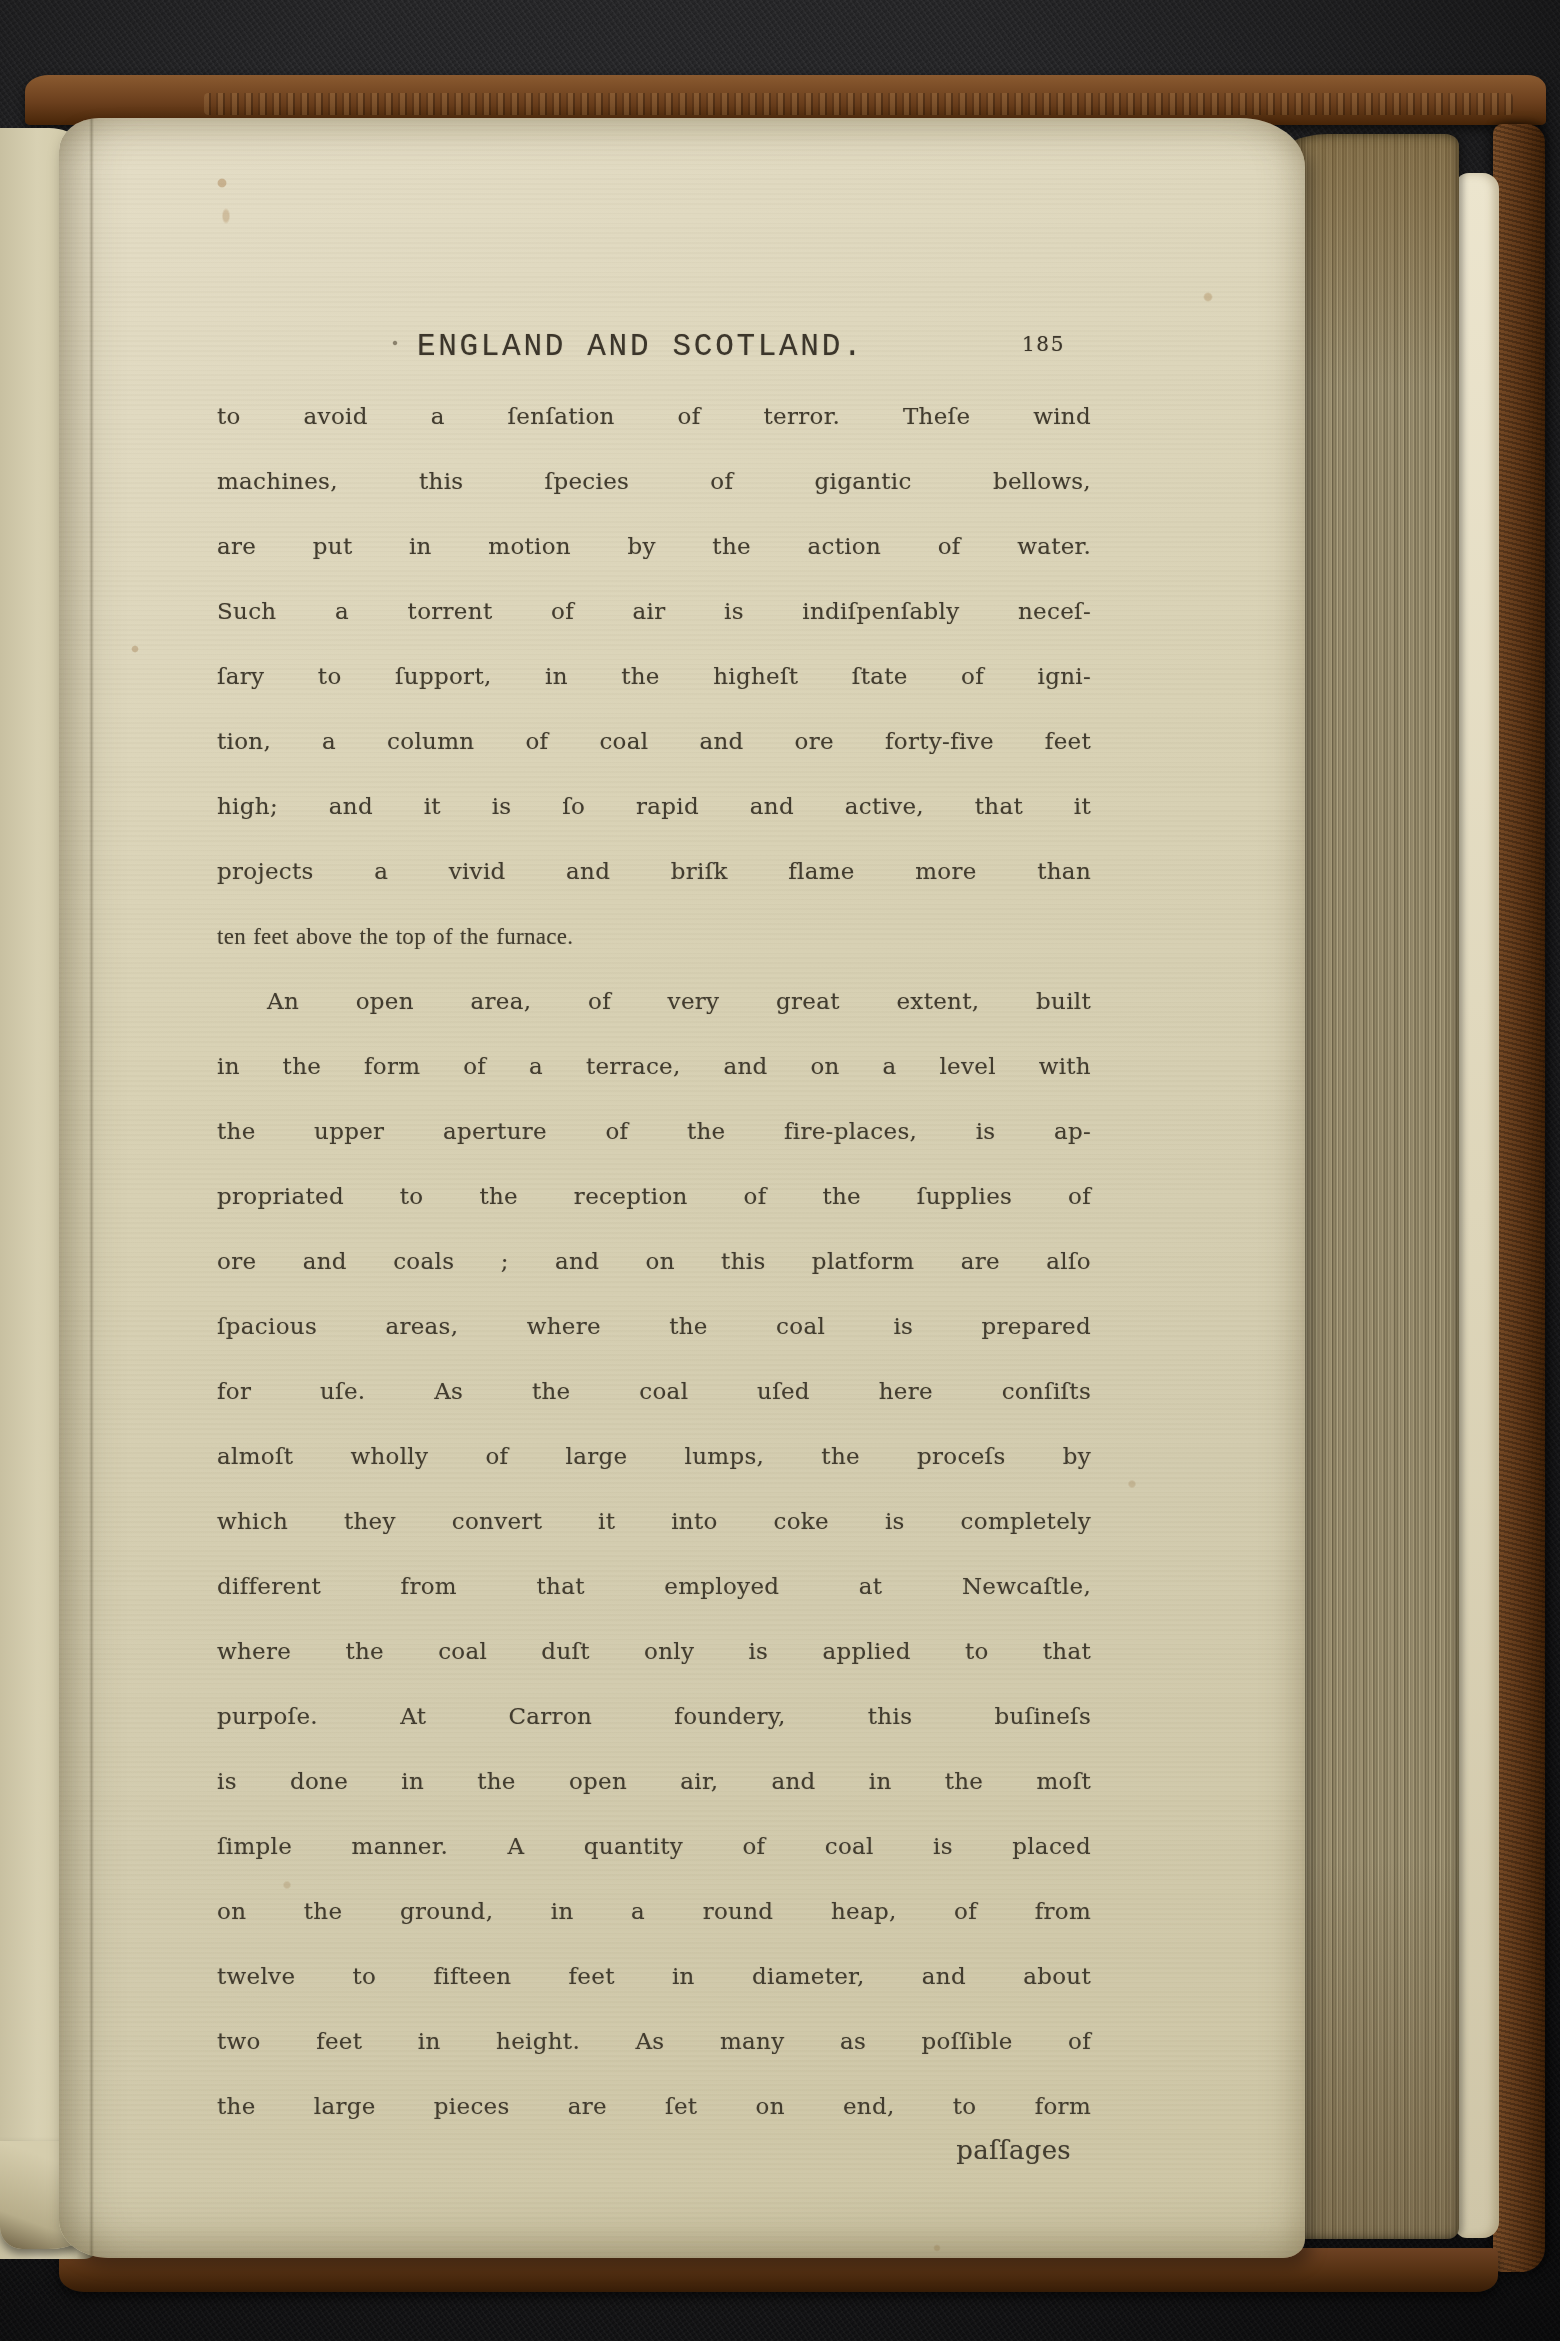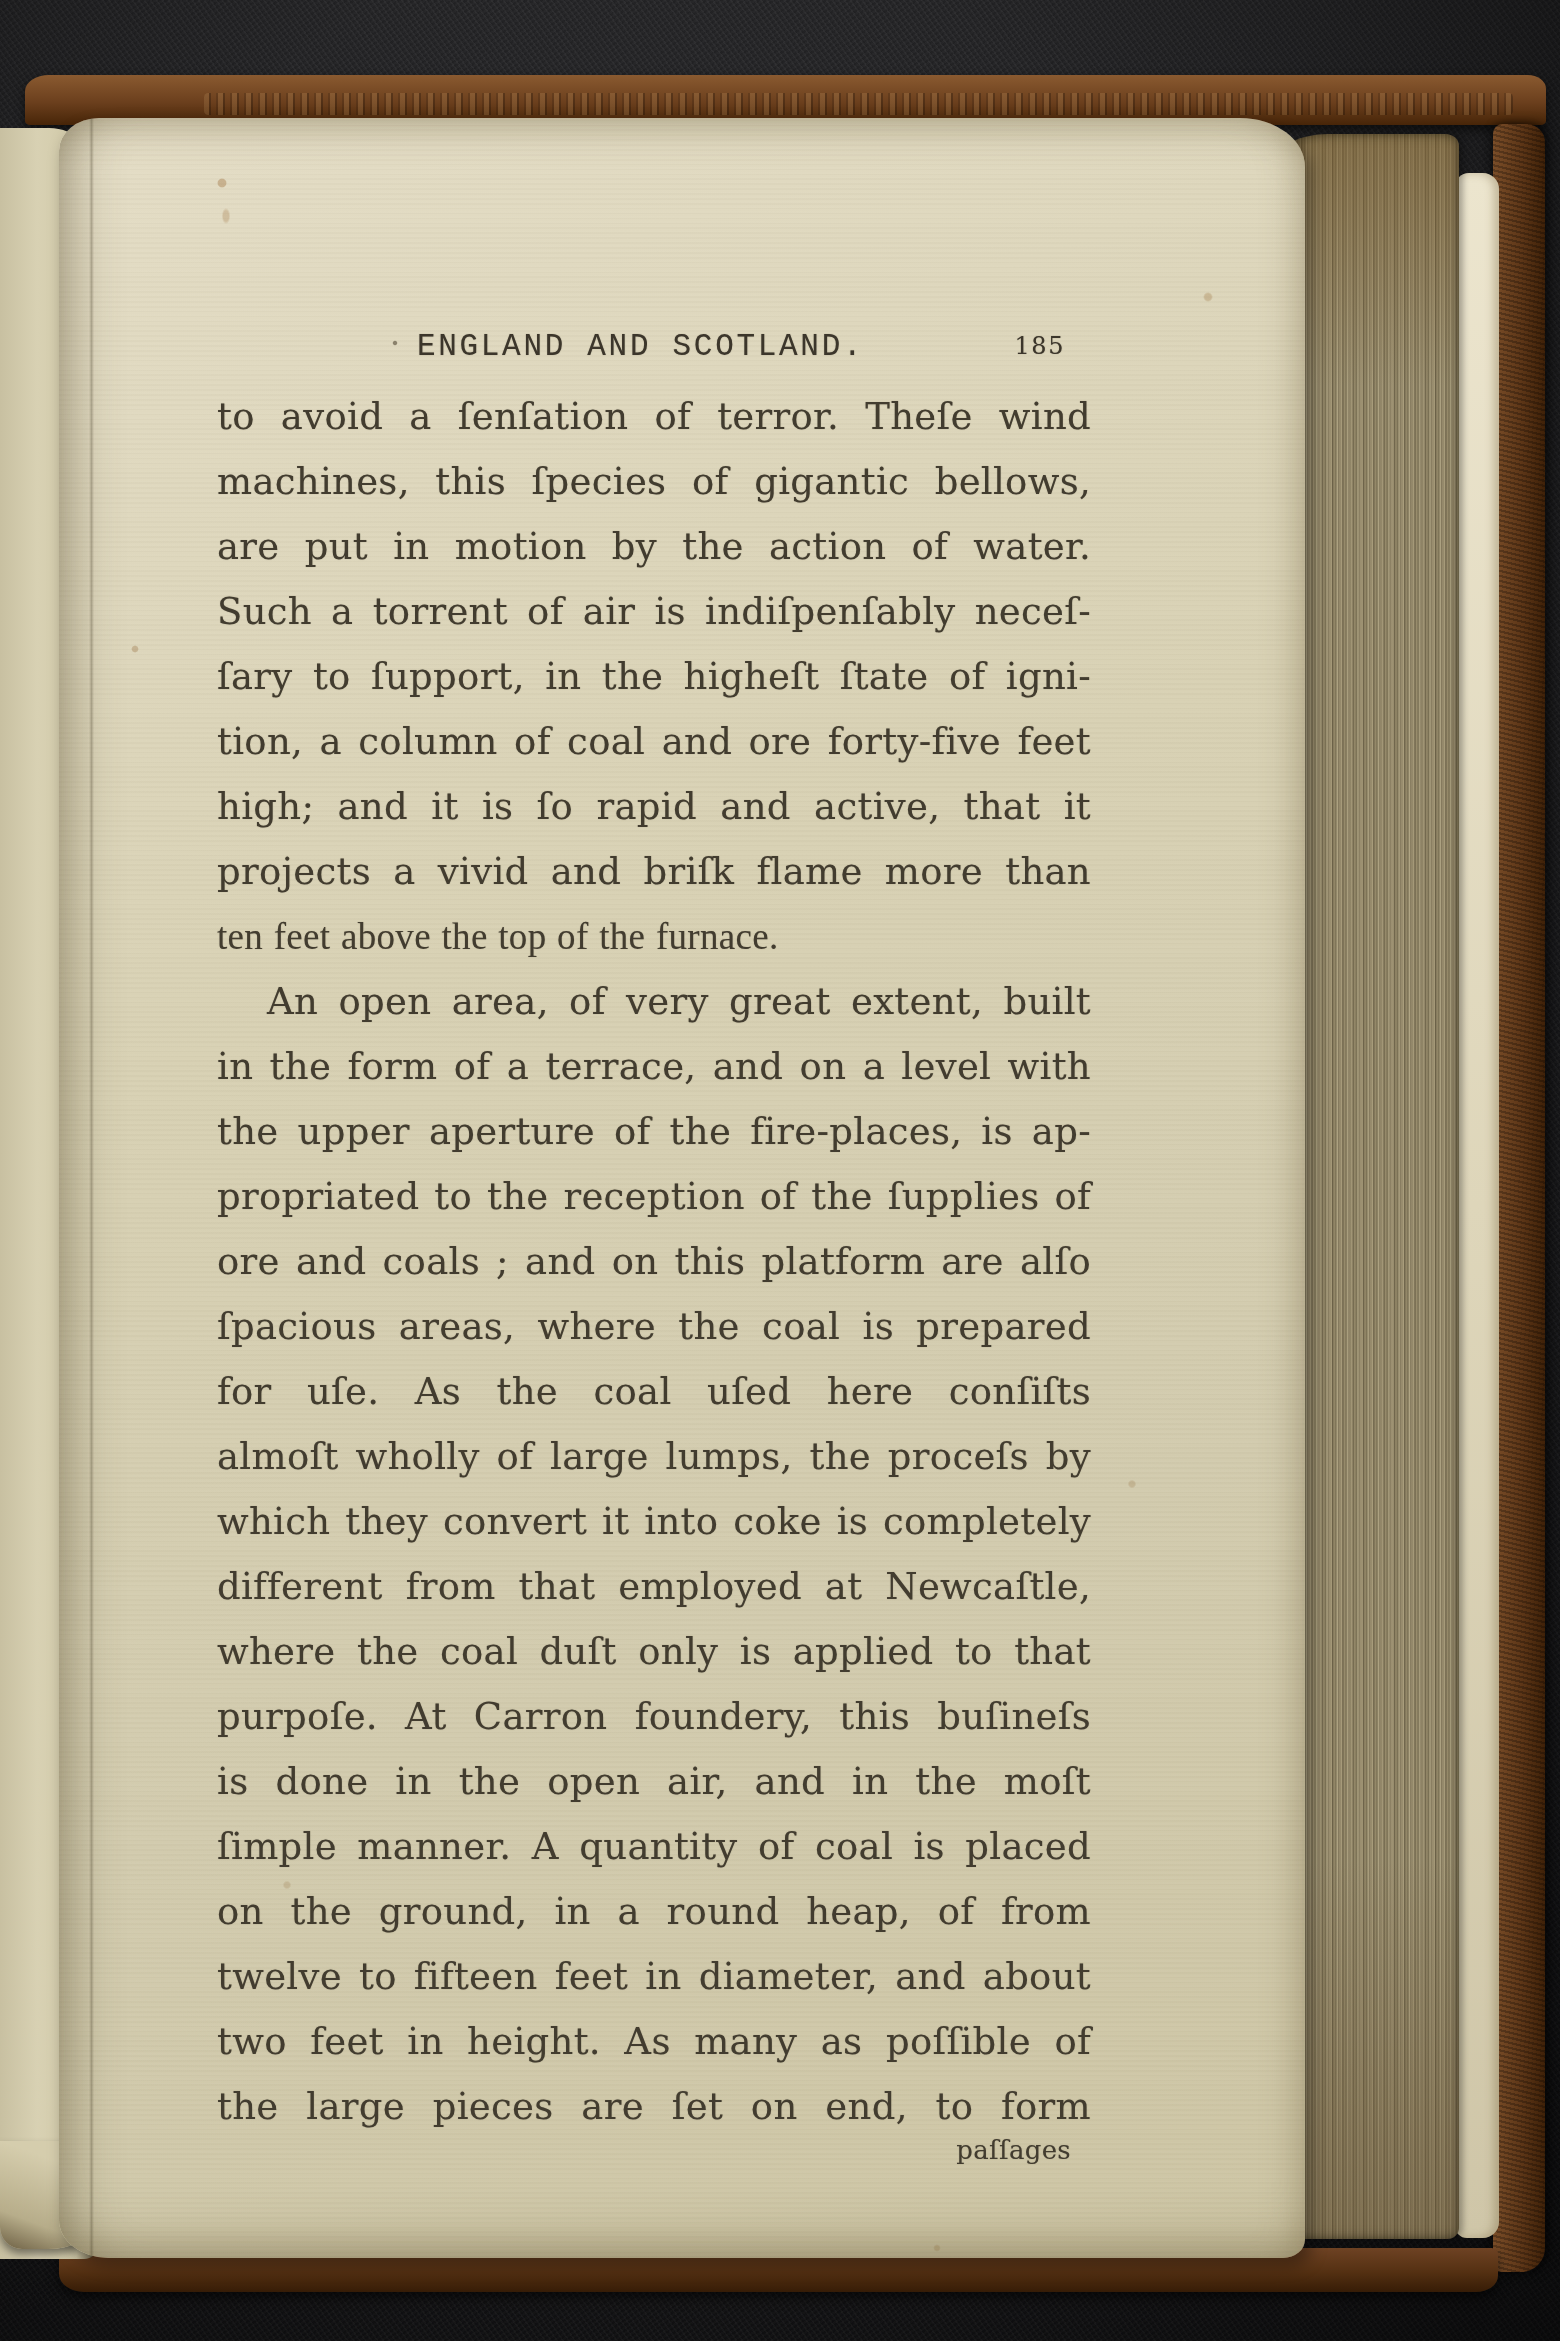--- a/index.html
+++ b/index.html
@@ -140,27 +140,27 @@
     position:absolute;left:158px;top:211px;width:874px;height:43px;
     color:#3c362b;
   }
   .running-title{
     position:absolute;left:50%;transform:translateX(-53%);
     font-size:31px;letter-spacing:2.7px;white-space:nowrap;
     text-shadow:0 0 1.1px rgba(60,54,43,.4);
     font-family:Liberation Mono, monospace;
   }
   .page-number{
-    position:absolute;right:26px;top:3.3px;font-size:24px;letter-spacing:1.6px;
+    position:absolute;right:26px;top:3.3px;font-size:20px;letter-spacing:1.6px;
     text-shadow:0 0 1.1px rgba(60,54,43,.4);
   }
 
   .body-text{
     position:absolute;left:158px;top:266px;width:874px;
-    font-size:37px;line-height:65px;color:var(--ink);
+    font-size:23px;line-height:65px;color:var(--ink);
     text-shadow:0 0 1.1px rgba(66,60,47,.33);
   }
   .line{
     height:65px;
     text-align:justify;text-align-last:justify;
     word-spacing:1.1px;letter-spacing:0.3px;
   }
   .line.no-just{text-align:center;text-align-last:left;font-family:Liberation Serif, serif;}
   .line.indent{text-indent:50px;}
   .line .it{}

